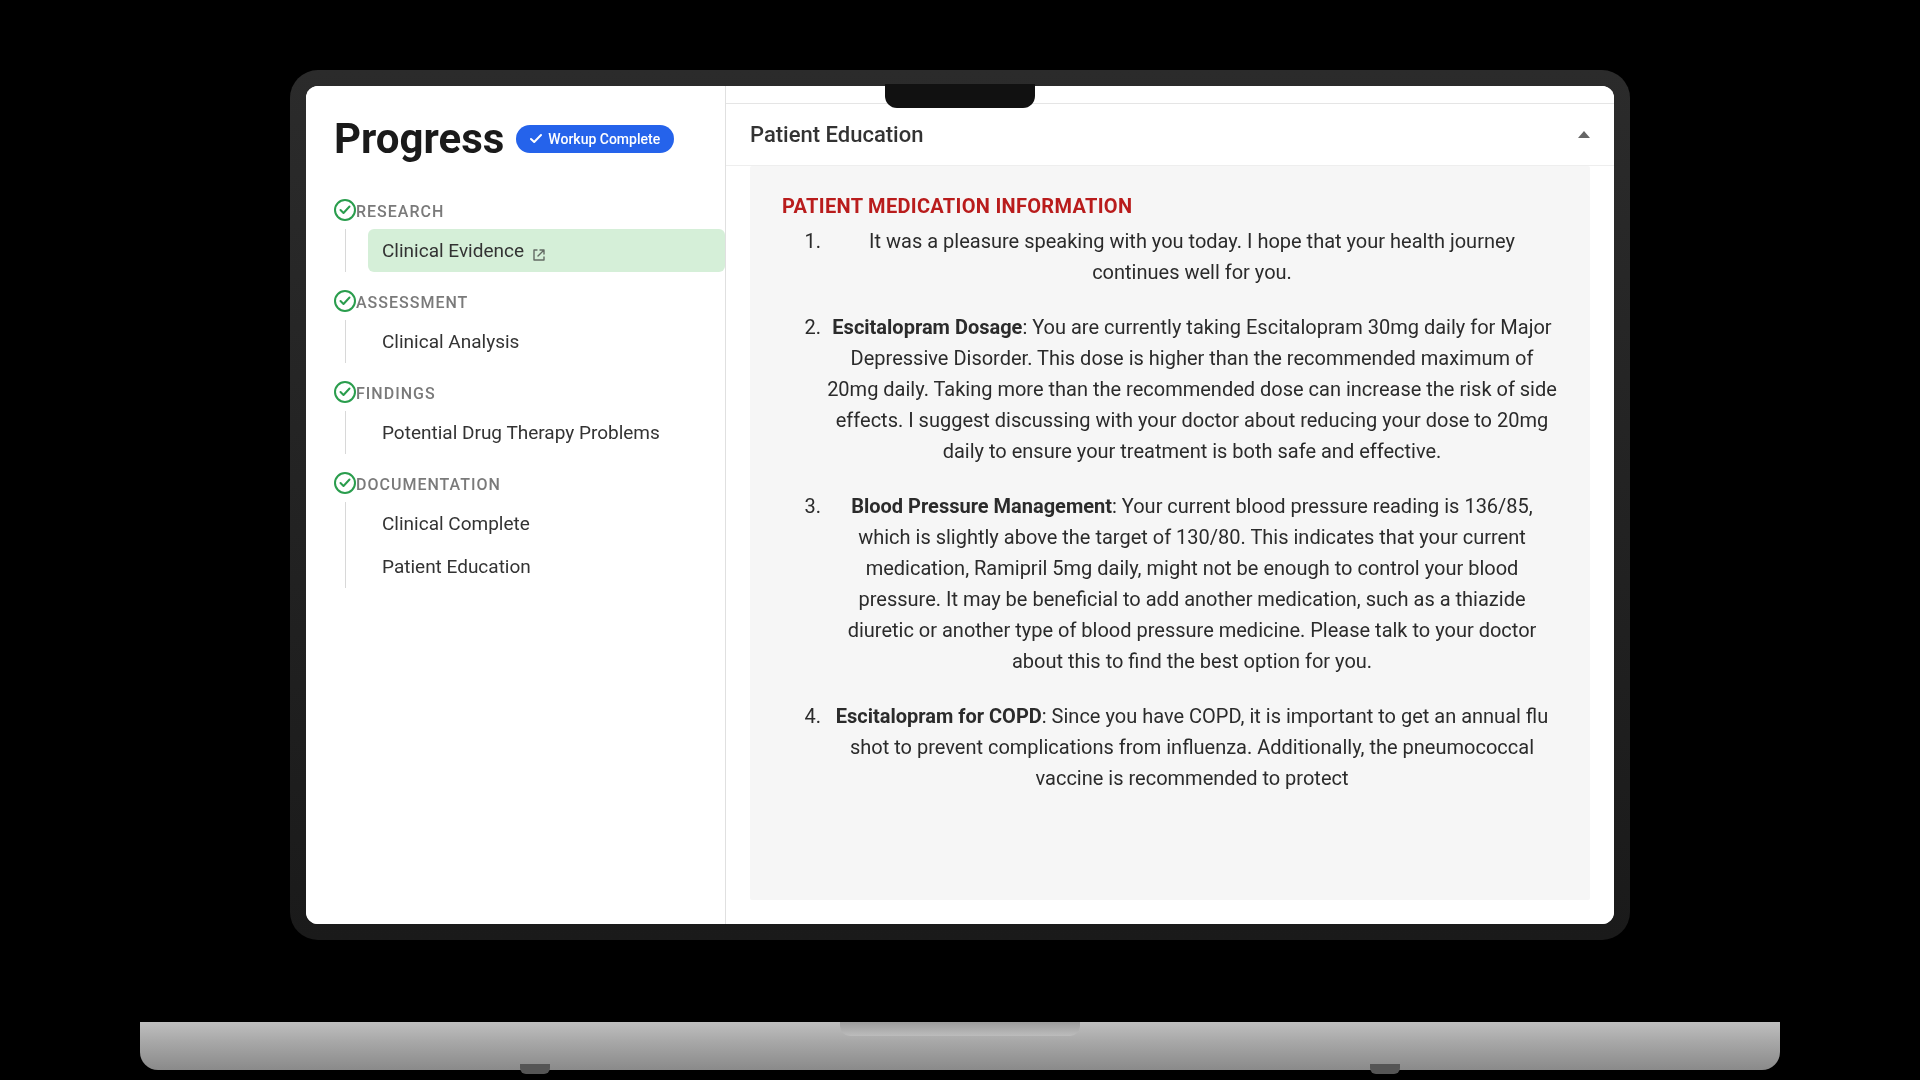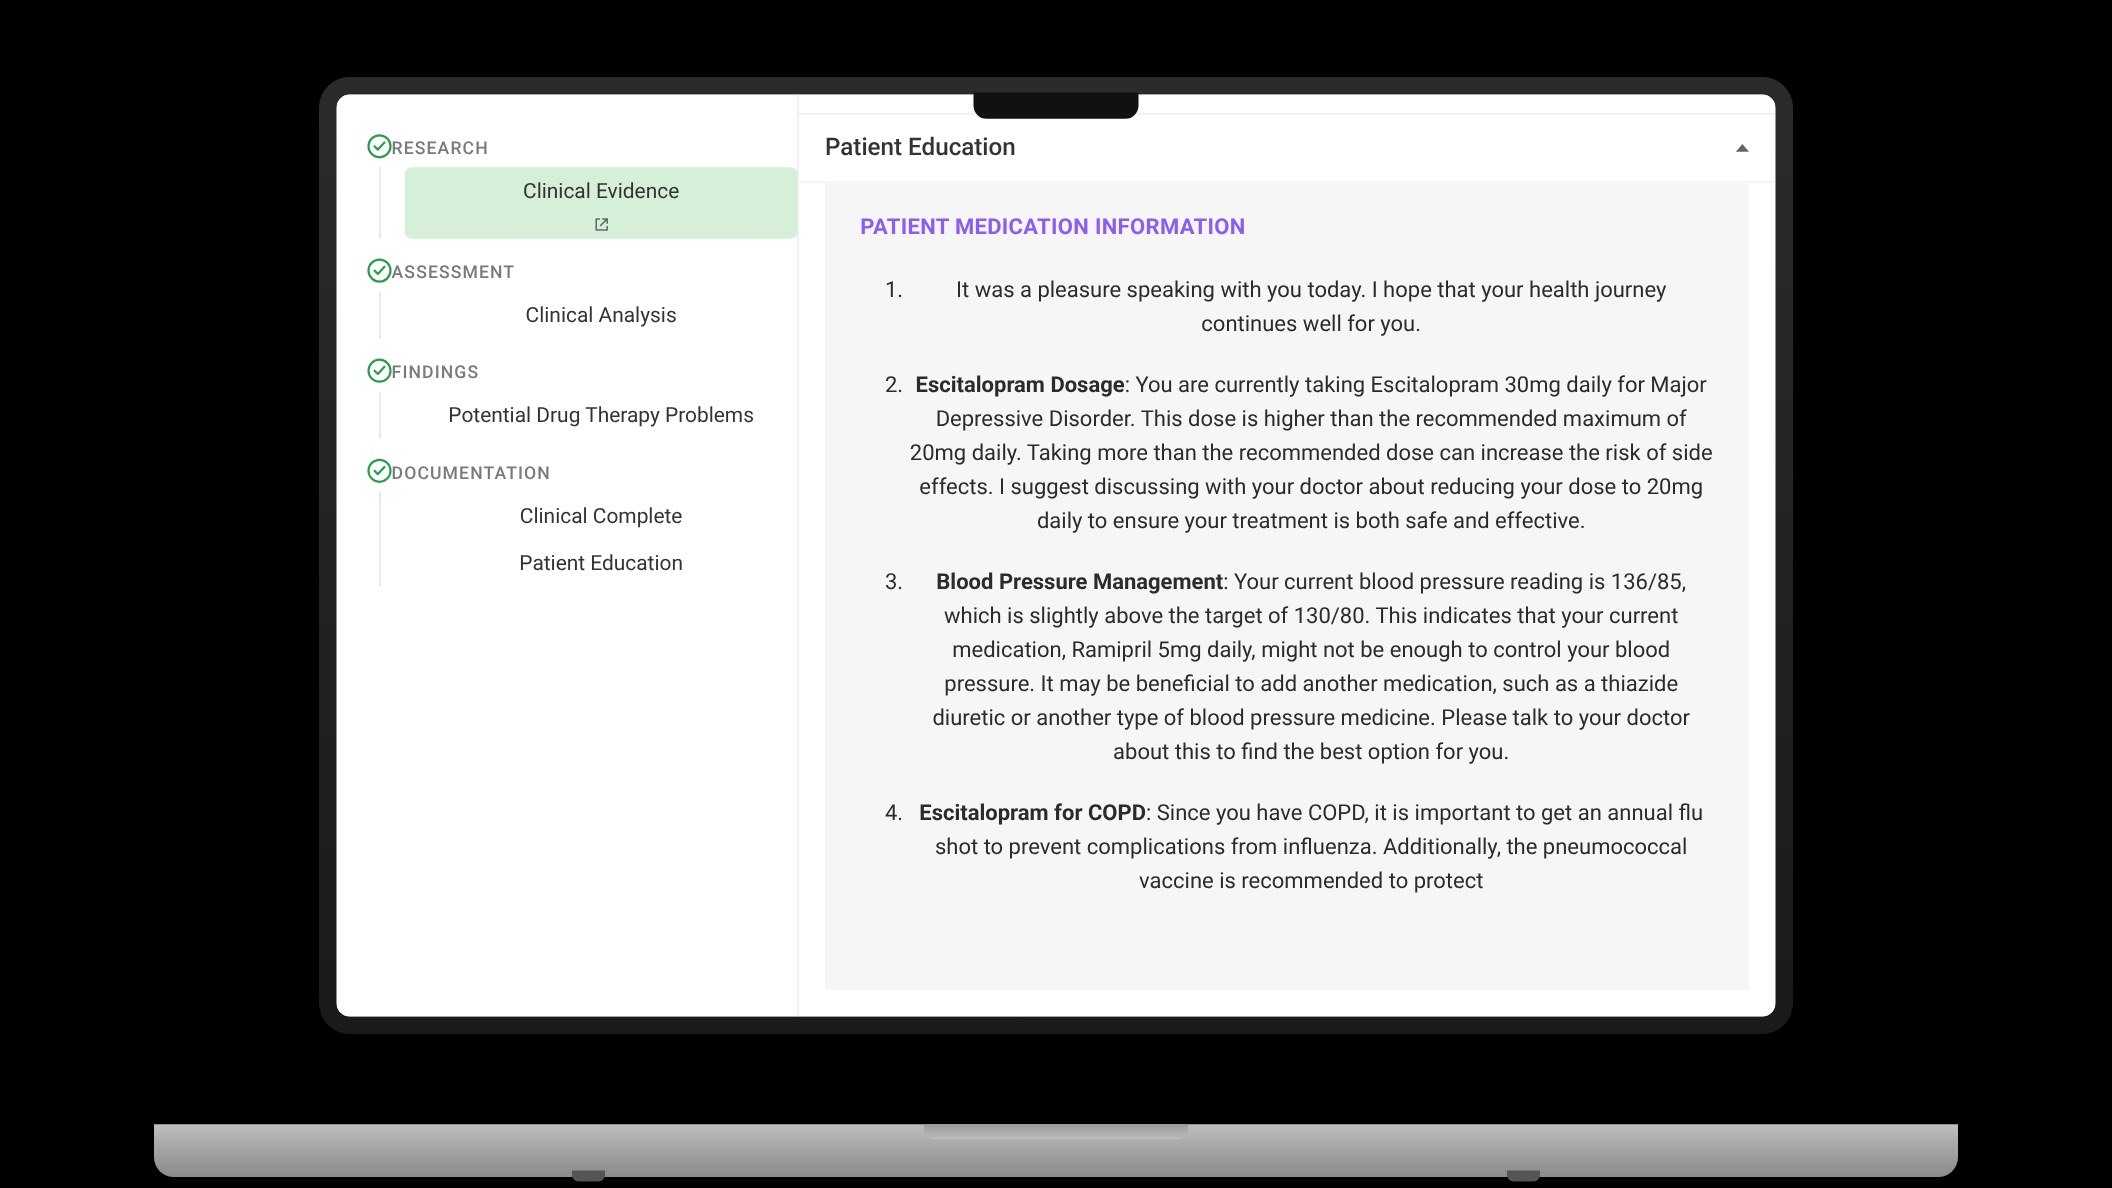--- a/index.html
+++ b/index.html
@@ -118,23 +118,23 @@
   flex: 1;
   background: #f6f6f6;
   margin: 0 24px 24px 24px;
   padding: 28px 32px;
   overflow: hidden;
   border-radius: 2px;
 }
 .content-panel h3 {
   font-size: 20px;
   font-weight: 700;
-  color: #8b5cf6;
+  color: #b91c1c;
   letter-spacing: 0.3px;
-  margin-bottom: 30px;
+  margin-bottom: 8px;
 }
 .content-panel ol {
   padding-left: 44px;
   color: #2b2b2b;
   text-align: center;
 }
 .content-panel li {
   font-size: 20px;
   line-height: 1.55;
   margin-bottom: 24px;
@@ -201,36 +201,46 @@
 }
 .nav-item {
   display: flex;
   align-items: center;
   gap: 8px;
   font-size: 19px;
   color: #333;
   padding: 10px 14px;
   border-radius: 6px;
   cursor: pointer;
-  flex-direction: column;
 }
 .nav-item.active {
   background: #d5efd8;
 }
 .ext-icon { width: 14px; height: 14px; opacity: .7; }
 </style>
 </head>
 <body>
 
 <div class="laptop-frame">
   <div class="screen-bezel">
     <div class="notch"></div>
     <div class="screen">
 
       <aside class="sidebar">
+        <div class="progress-header">
+          <h1>Progress</h1>
+          <span class="badge">
+            <span class="badge-check">
+              <svg viewBox="0 0 12 12">
+                  <path d="M1 6 L4.2 9 L11 2" stroke="#fff" stroke-width="2" fill="none" stroke-linecap="round" stroke-linejoin="round"></path>
+                </svg>
+            </span>
+            <span>Workup Complete</span>
+          </span>
+        </div>
         <nav id="nav-groups">
             <div class="nav-group">
               <div class="group-head">
                 <span class="status-circle">
                   <svg viewBox="0 0 12 12">
                     <path d="M1.5 6 L4.5 9 L10.5 2.5" stroke="#2a9d4d" stroke-width="2" fill="none" stroke-linecap="round" stroke-linejoin="round"></path>
                   </svg>
                 </span>
                 <span class="group-label">RESEARCH</span>
               </div>

